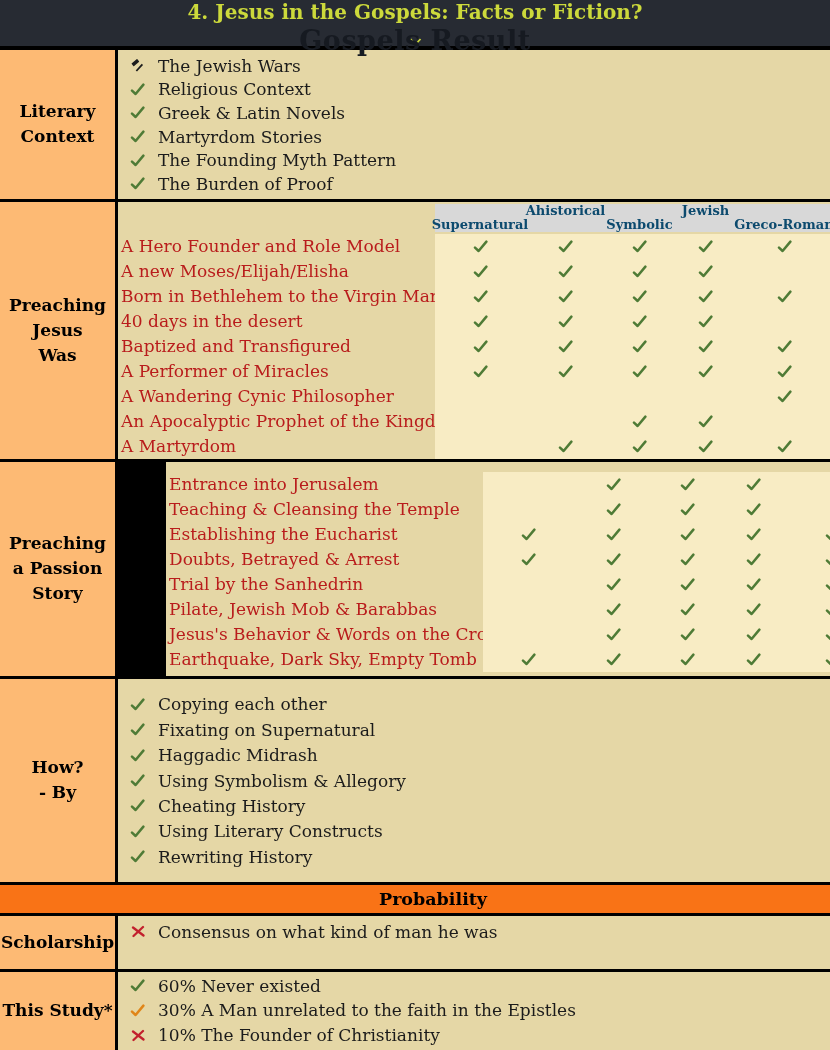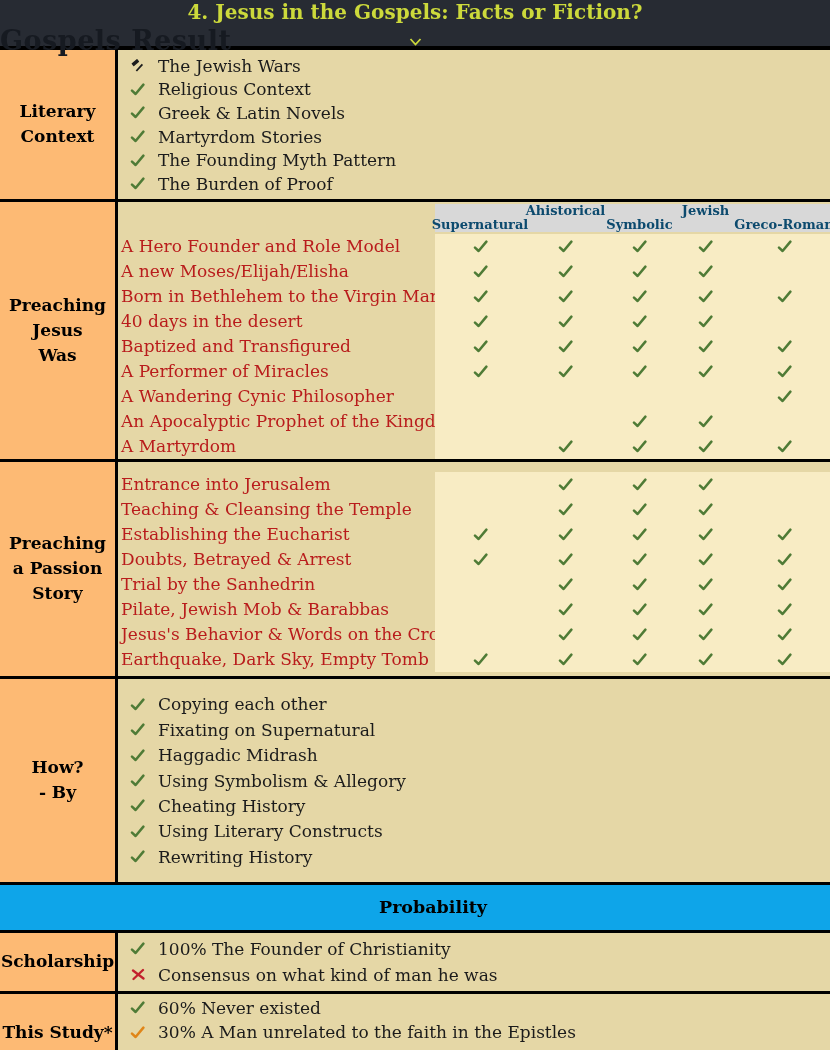--- a/index.html
+++ b/index.html
@@ -8,21 +8,21 @@
     background:#000;
     font-family:"DejaVu Serif","Liberation Serif",serif;
     position:relative;
     width:830px; height:1050px;
     overflow:hidden;
   }
 
   
   .page-title {
     position:absolute; top:25px; left:0; right:0;
-    font-size:27px; font-weight:bold;
+    text-align:center; font-size:27px; font-weight:bold;
     color:#161a21; z-index:3; pointer-events:none;
     letter-spacing:.5px;
   }
   .topbar {
     position:absolute; top:0; left:0; right:0; height:46px;
     background:#272b33; z-index:2;
     display:flex; align-items:center; justify-content:center; gap:9px;
     cursor:pointer;
     flex-direction:column;
   }
@@ -76,29 +76,29 @@
     display:grid; grid-template-columns:317px 90px 81px 67px 65px 92px;
     height:25px; align-items:center;
   }
   .grid-row .row-label {
     font-size:17px; color:#b91c1c; padding-left:3px; white-space:nowrap;
   }
   .check-zone { background:#f8ecc4; align-self:stretch; display:flex; align-items:center; justify-content:center; }
 
   
   .prob-band {
-    background:#0ea5e9; height:45px;
+    background:#f97316; height:28px;
     display:flex; align-items:center; justify-content:center;
     font-weight:bold; font-size:17.5px; color:#000;padding-left:36px;
   }
 
   
   .sec-literary  .content-cell { min-height:147px; }
   .sec-pjw       .content-cell { min-height:256px; }
-  .sec-passion   .content-cell { min-height:211px; }
+  .sec-passion   .content-cell { min-height:211px;margin-left:48px; }
   .sec-how       .content-cell { min-height:203px; display:flex; align-items:center; }
   .sec-how       .icon-list { width:100%; }
   .sec-scholarship .content-cell { min-height:53px; }
   .sec-study     .content-cell { min-height:76px; }
 </style>
 </head>
 <body>
 
 <h1 class="page-title">Gospels Result</h1>
 
@@ -814,28 +814,20 @@
   </div>
 
   <div class="prob-band">Probability</div>
 
   <div class="section sec-scholarship">
     <div class="label-cell">Scholarship</div>
     <div class="content-cell">
       <div class="icon-list">
           <div class="list-item">
             <span class="item-icon">
-              <svg width="15" height="13" viewBox="0 0 15 13">
-                <path d="M2 7.6 L5.6 11 L13.4 1.6" fill="none" stroke="#4f7b36" stroke-width="2.5" stroke-linecap="round" stroke-linejoin="round"></path>
-              </svg>
-            </span>
-            <span class="item-text">100% The Founder of Christianity</span>
-          </div>
-          <div class="list-item">
-            <span class="item-icon">
               <svg width="14" height="13" viewBox="0 0 14 13">
                 <path d="M2 2.5 L12.5 10.5 M12 2 L2.5 11" fill="none" stroke="#c2202d" stroke-width="2.3" stroke-linecap="round"></path>
               </svg>
             </span>
             <span class="item-text">Consensus on what kind of man he was</span>
           </div>
         </div>
     </div>
   </div>
 

